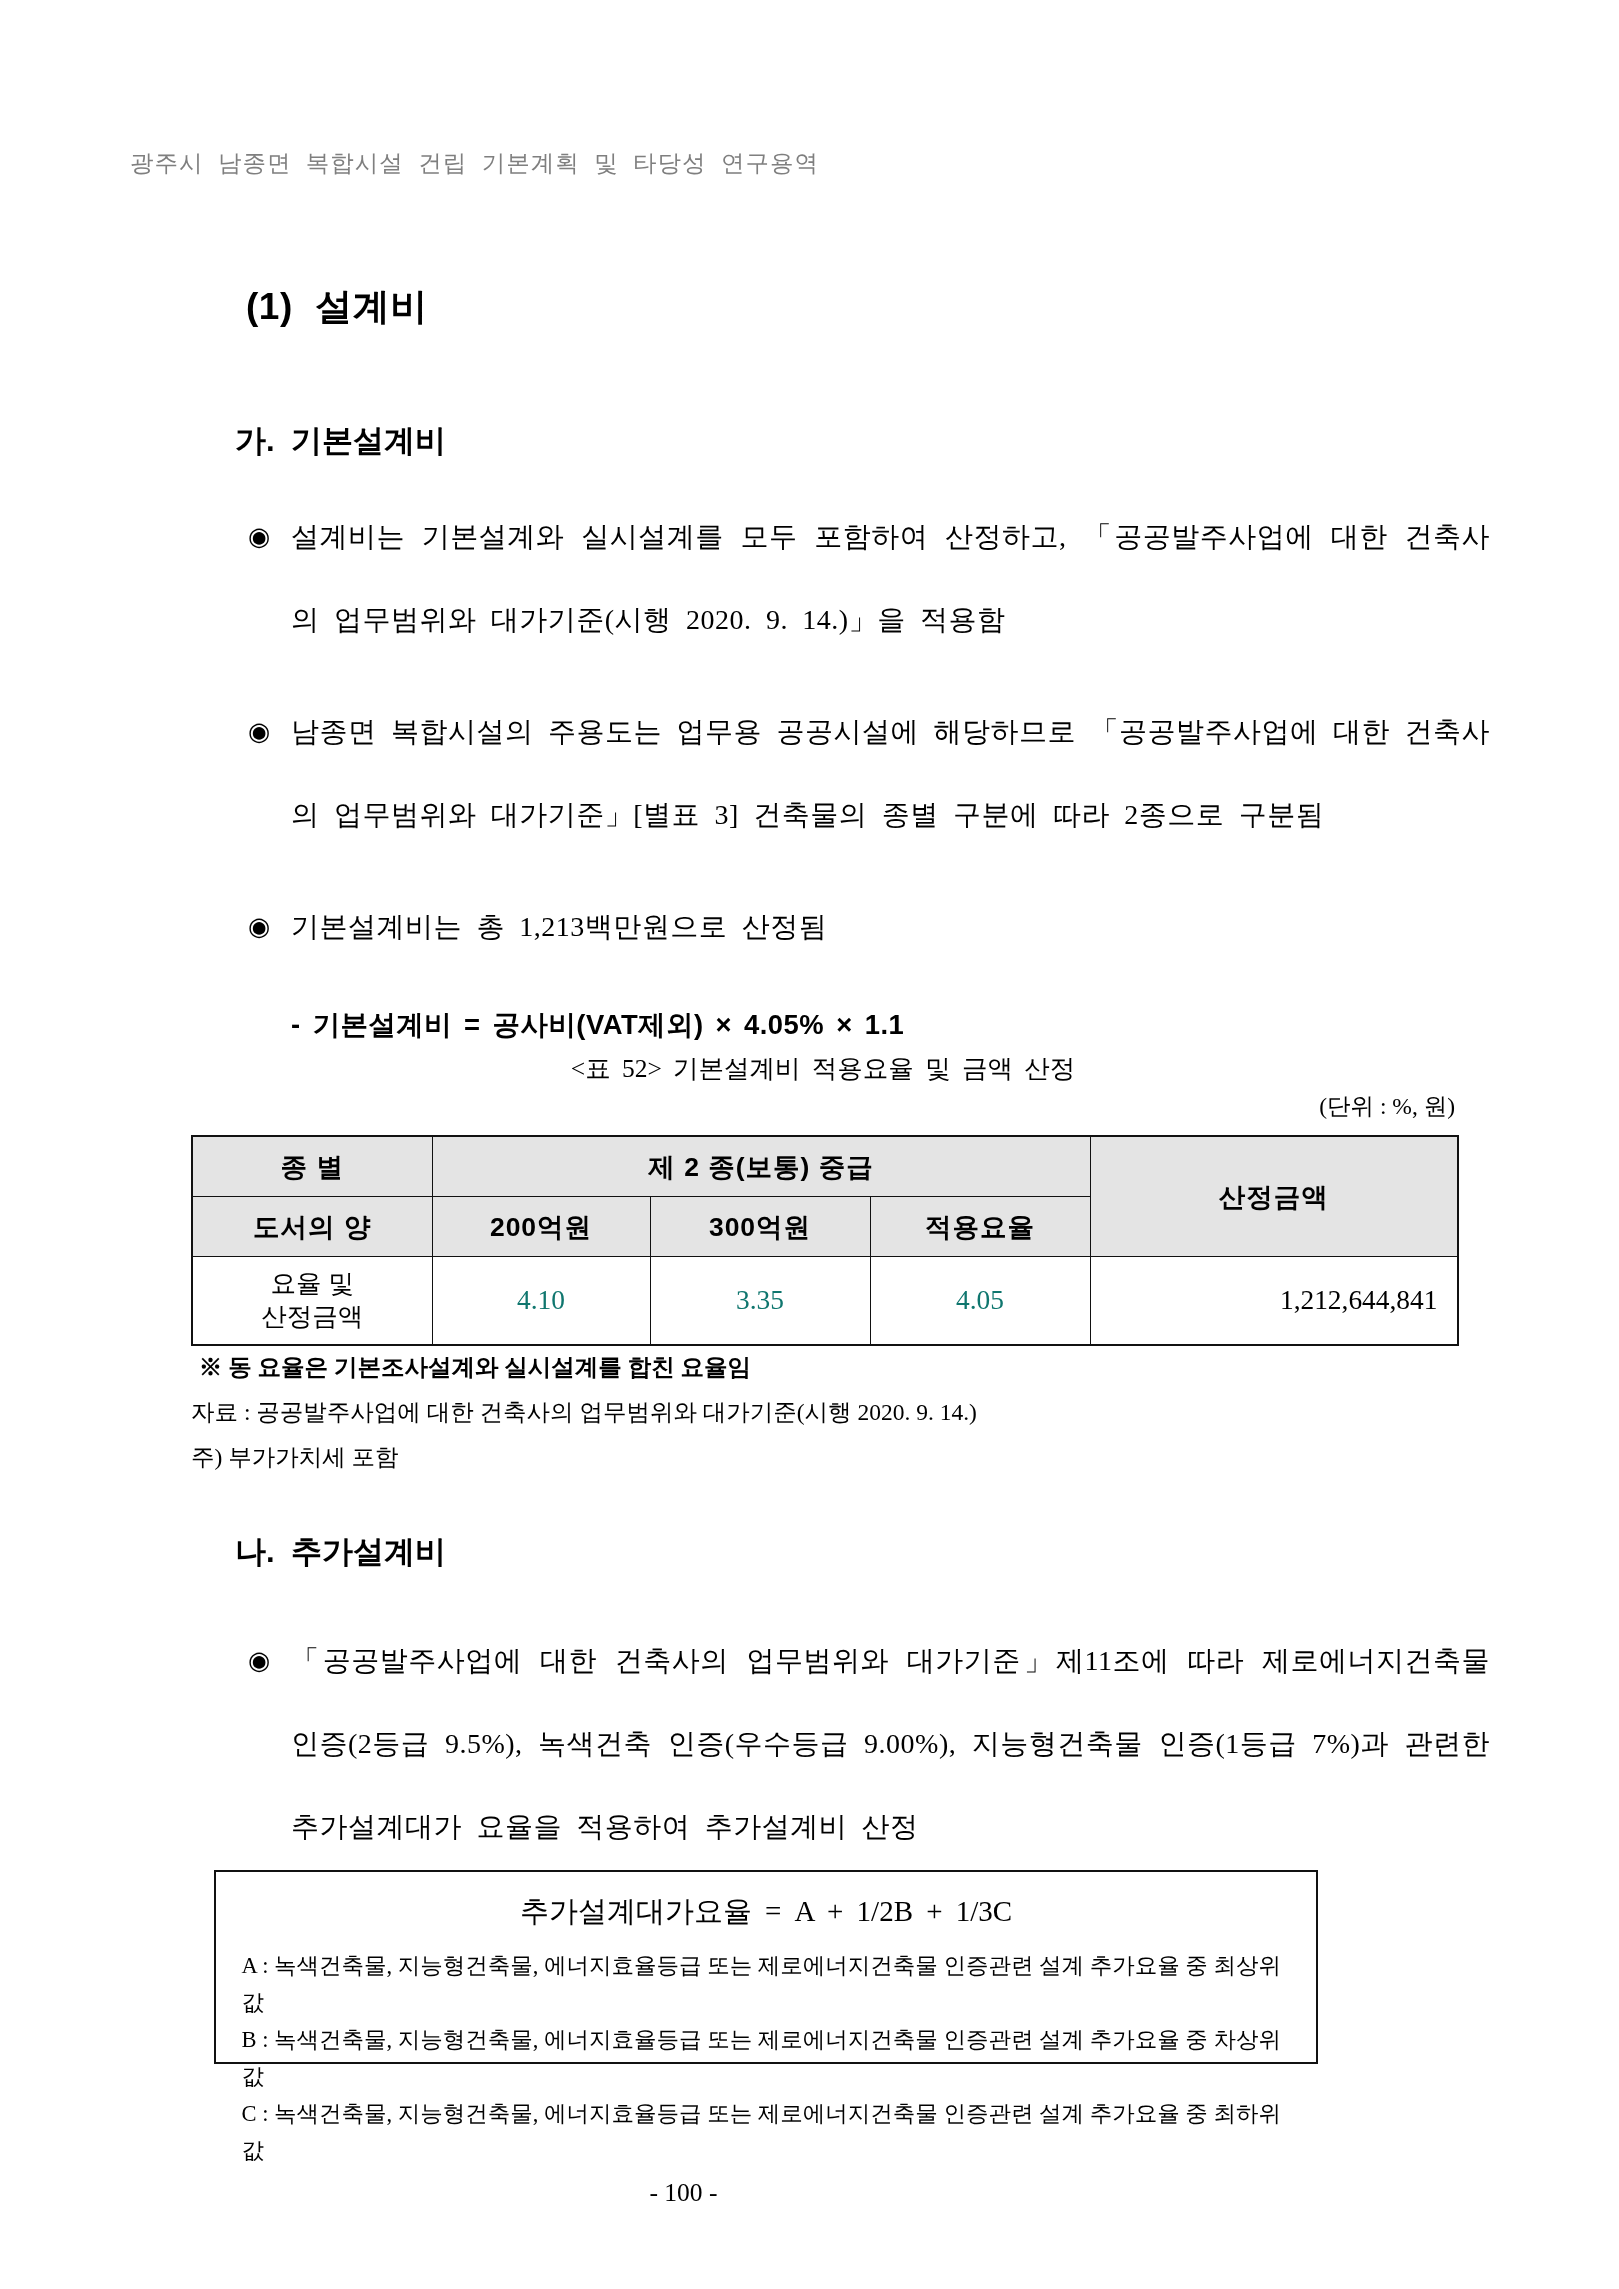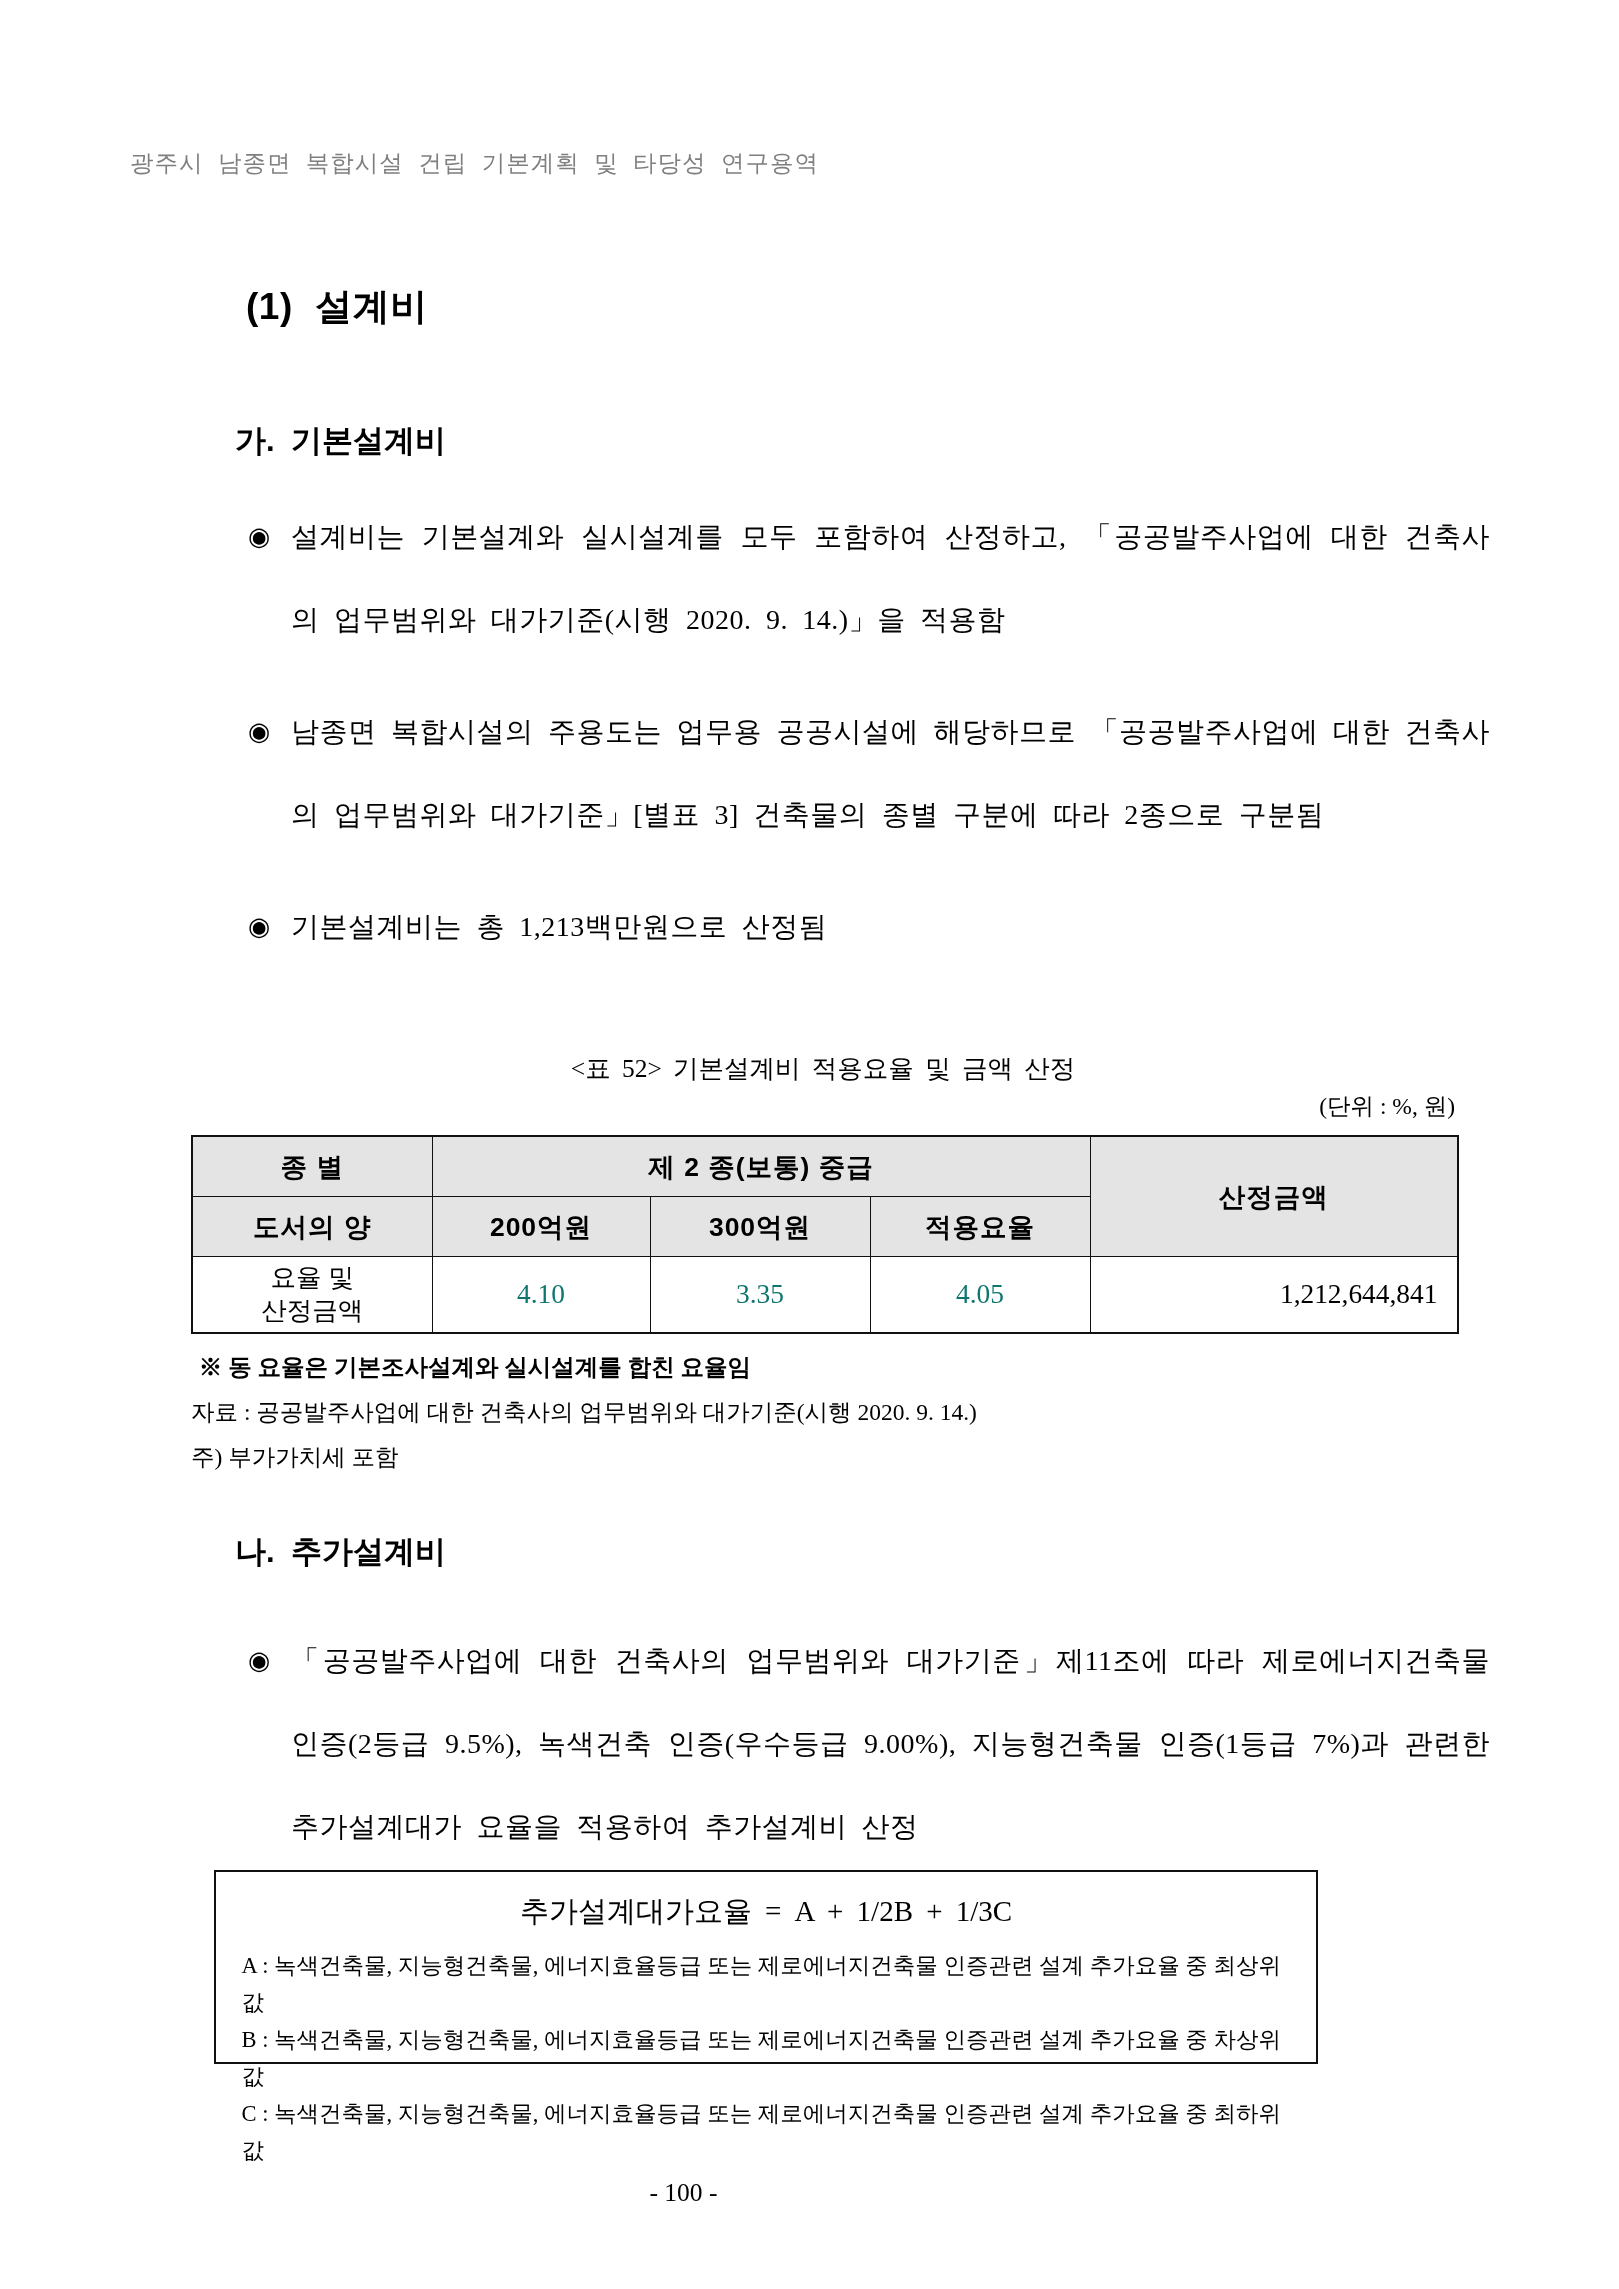--- a/index.html
+++ b/index.html
@@ -50,21 +50,21 @@
   .cost-table {
     position:absolute; left:191px; top:1135px; width:1264px;
     border-collapse:collapse; table-layout:fixed; border:2.9px solid #111;
   }
   .cost-table th, .cost-table td { border:1.5px solid #111; padding:0; }
   .cost-table th {
     background:#e4e4e4; font-family:"Liberation Sans", sans-serif;
     font-weight:700; font-size:26.5px; letter-spacing:1px; text-align:center; color:#000;margin-left:25px;
   }
   .cost-table tr.hrow th { height:59px; }
-  .cost-table tr.brow { height:76px; }
+  .cost-table tr.brow { height:88px; }
   .cost-table td.row-label {
     font-family:"Liberation Sans", sans-serif; font-size:25.5px;
     white-space:pre-line; line-height:33px; text-align:center; color:#000;
   }
   .cost-table td.value { font-size:27.4px; text-align:center; color:#0f766e;margin-top:31px; }
   .cost-table td.amount { font-size:27.4px; text-align:right; padding-right:19.6px; color:#000; }
 
   .footnotes {
     position:absolute; left:191px; top:1345px; width:1264px;
     font-size:23.5px; line-height:45px; color:#000;
@@ -97,20 +97,21 @@
       <div class="bullet-text">설계비는 기본설계와 실시설계를 모두 포함하여 산정하고, 「공공발주사업에 대한 건축사의 업무범위와 대가기준(시행 2020. 9. 14.)」을 적용함</div>
     </div>
     <div class="bullet">
       <span class="bullet-marker">◉</span>
       <div class="bullet-text">남종면 복합시설의 주용도는 업무용 공공시설에 해당하므로 「공공발주사업에 대한 건축사의 업무범위와 대가기준」[별표 3] 건축물의 종별 구분에 따라 2종으로 구분됨</div>
     </div>
     <div class="bullet">
       <span class="bullet-marker">◉</span>
       <div class="bullet-text">기본설계비는 총 1,213백만원으로 산정됨</div>
     </div>
+    <div class="sub-formula">- 기본설계비 = 공사비(VAT제외) × 4.05% × 1.1</div>
   </div>
 
   <div class="table-caption">&lt;표 52&gt; 기본설계비 적용요율 및 금액 산정</div>
   <div class="unit-note">(단위 : %, 원)</div>
 
   <table class="cost-table">
     <colgroup>
       <col style="width:240px">
         <col style="width:218px">
         <col style="width:220px">

